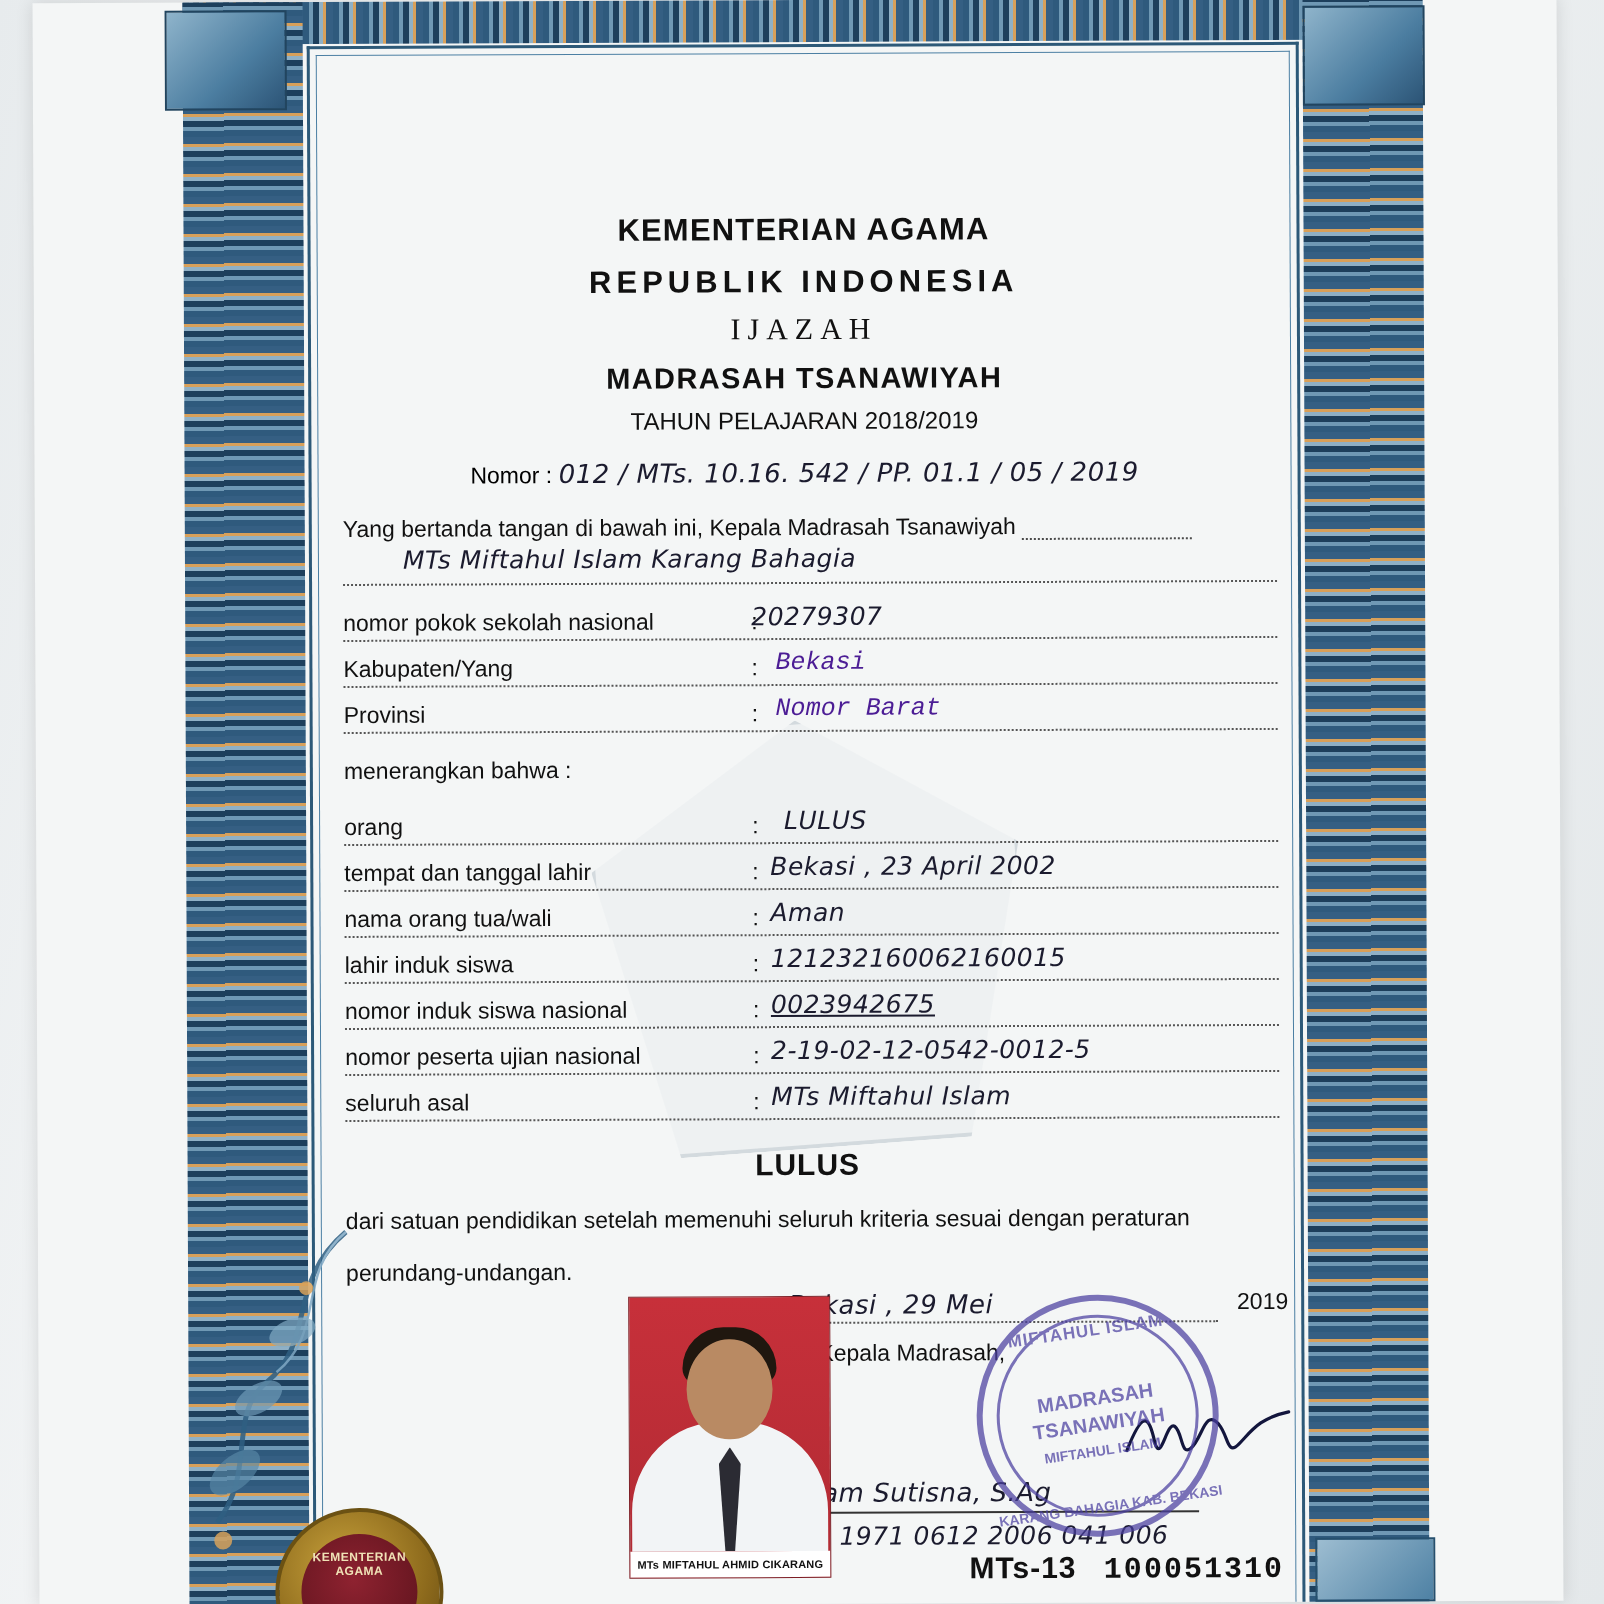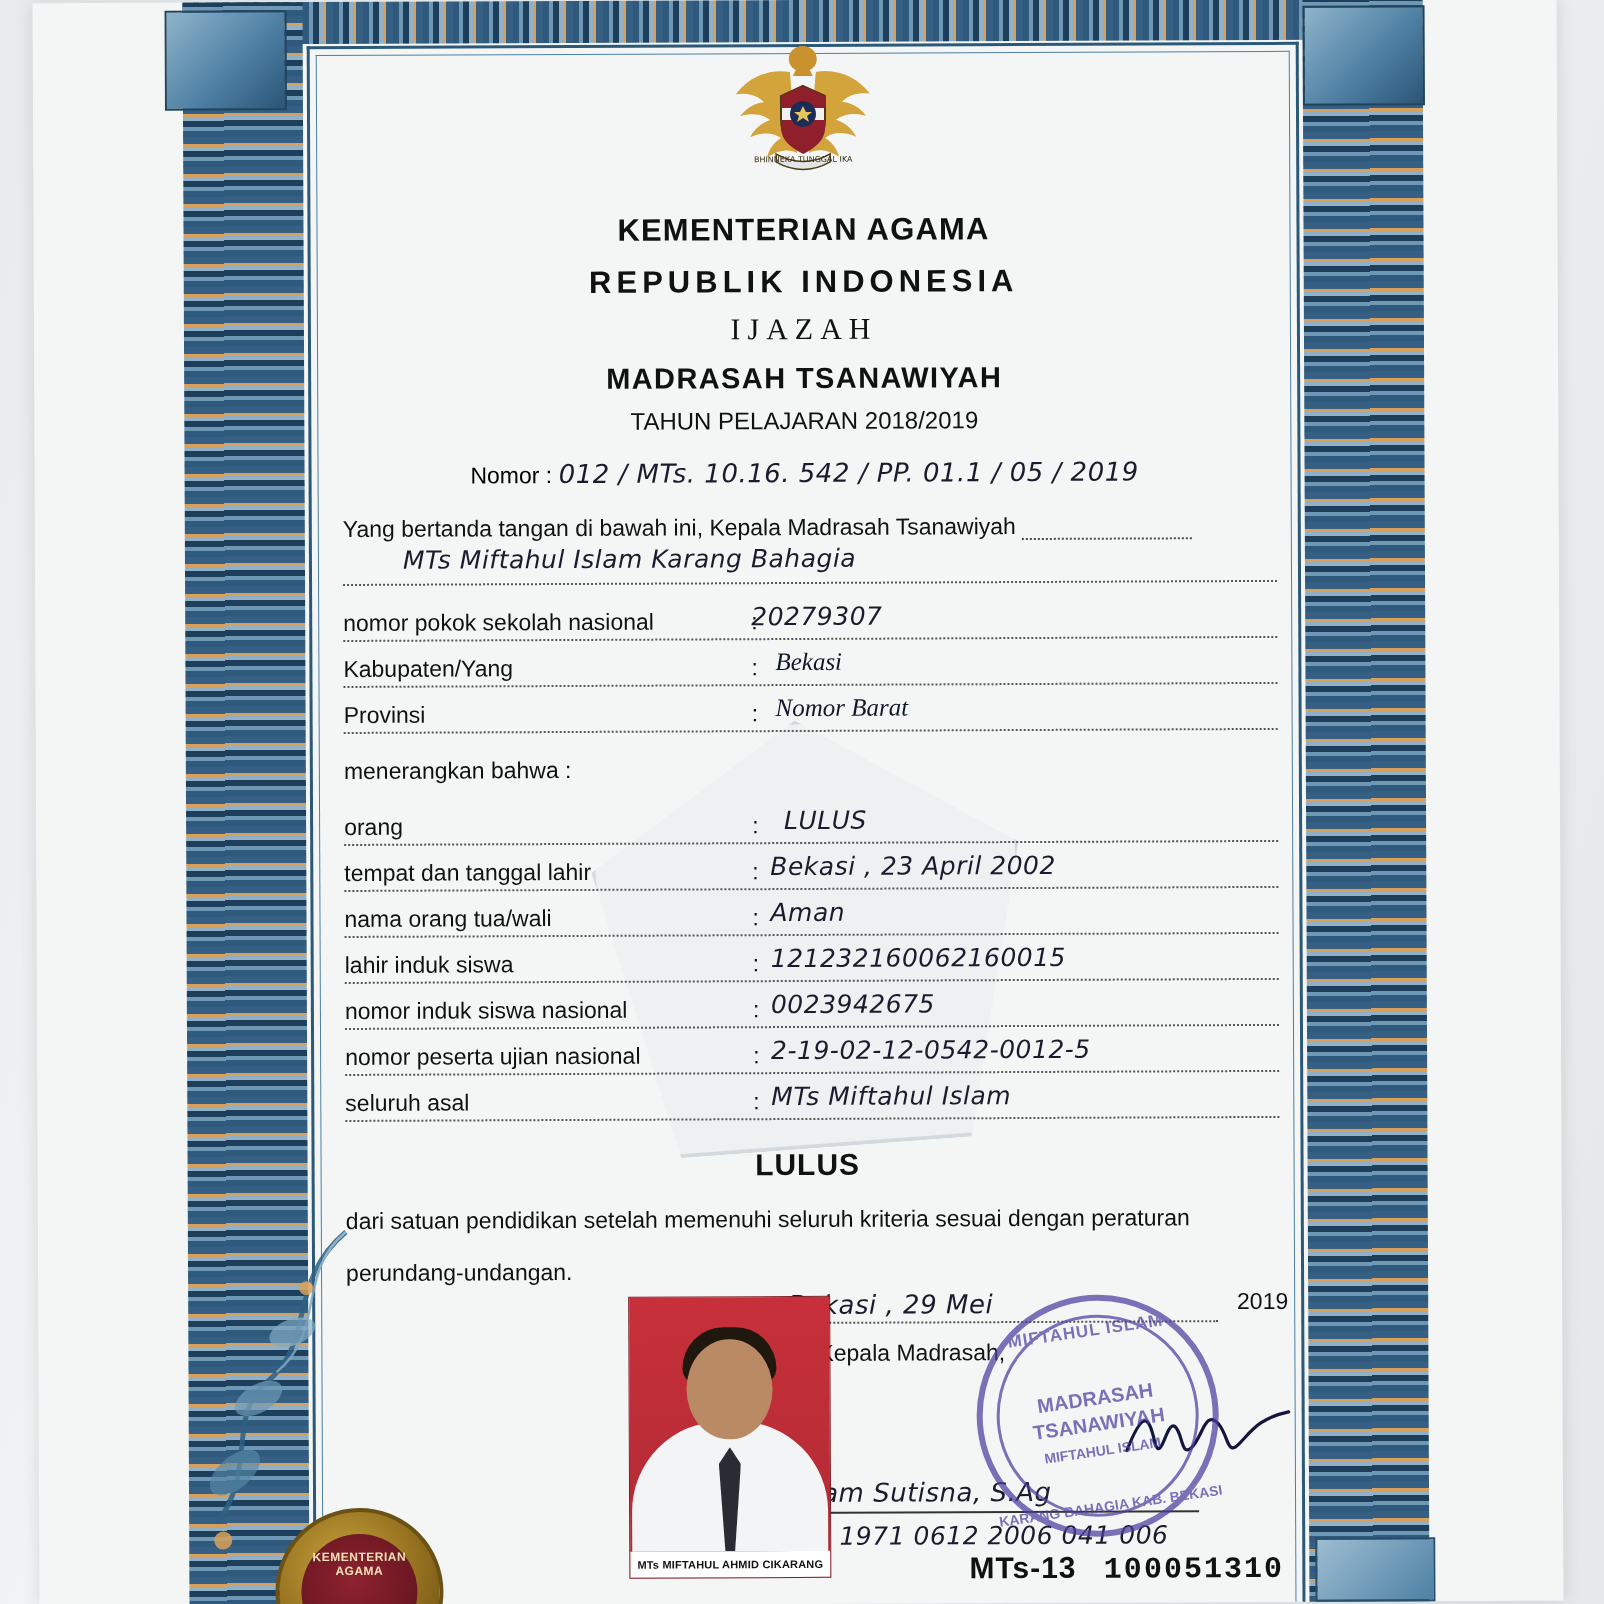--- a/index.html
+++ b/index.html
@@ -90,22 +90,22 @@
   }
   .nomor-row .hand{font-size:26px;}
 
   .hand{
     font-family:"DejaVu Sans", sans-serif;
     color:#1b1b2e;
     font-style:italic;
     letter-spacing:.5px;
   }
   .hand2{
-    font-family:Liberation Serif, serif;
-    color:#0f172a;
+    font-family:Liberation Mono, monospace;
+    color:#4c1d95;
     font-style:italic;
   }
 
   .line-sentence{
     position:absolute;left:18px;right:8px;top:512px;font-size:23px;color:#111;
   }
   .dots{
     display:inline-block;border-bottom:2.5px dotted #4a4a4a;
     vertical-align:bottom;
   }
@@ -242,36 +242,20 @@
       <div class="inner-rule"></div>
     </div>
     <div class="corner tl"></div>
     <div class="corner tr"></div>
     <div class="botbox"></div>
 
     <div class="watermark"></div>
 
     <div class="content">
 
-      <div class="emblem">
-        <svg viewBox="0 0 150 150" width="150" height="150">
-          <g>
-            <path d="M75 18 c-8 0 -14 6 -14 13 c0 5 3 9 7 11 l-3 6 l10 0 l10 0 l-3 -6 c4 -2 7 -6 7 -11 c0 -7 -6 -13 -14 -13z" fill="#c9922f"></path>
-            <path d="M62 44 C40 40 20 50 8 66 c14 -2 22 2 28 8 c-10 1 -18 6 -24 14 c14 -4 24 -1 30 4 c-9 3 -16 9 -20 17 c14 -6 24 -4 31 1 c-7 4 -12 11 -14 19 c13 -8 23 -8 30 -4 z" fill="#d3a33c"></path>
-            <path d="M88 44 C110 40 130 50 142 66 c-14 -2 -22 2 -28 8 c10 1 18 6 24 14 c-14 -4 -24 -1 -30 4 c9 3 16 9 20 17 c-14 -6 -24 -4 -31 1 c7 4 12 11 14 19 c-13 -8 -23 -8 -30 -4 z" fill="#d3a33c"></path>
-            <path d="M75 58 l22 10 l0 24 c0 16 -10 26 -22 32 c-12 -6 -22 -16 -22 -32 l0 -24 z" fill="#f0f2f2" stroke="#4a3a12" stroke-width="2"></path>
-            <path d="M75 58 l22 10 l0 12 l-44 0 l0 -12z" fill="#8e1f2b"></path>
-            <path d="M53 92 l44 0 l0 8 c0 12 -10 20 -22 26 c-12 -6 -22 -14 -22 -26z" fill="#8e1f2b"></path>
-            <circle cx="75" cy="86" r="13" fill="#1d2b57"></circle>
-            <path d="M75 78 l3 6 l6 0 l-5 4 l2 6 l-6 -4 l-6 4 l2 -6 l-5 -4 l6 0z" fill="#e8c45c"></path>
-            <path d="M48 126 c18 10 36 10 54 0 l0 8 c-18 10 -36 10 -54 0z" fill="#e2e5e6" stroke="#4a3a12" stroke-width="1.5"></path>
-            <text x="75" y="134" font-size="8" text-anchor="middle" fill="#3a2f12" font-family="DejaVu Sans">BHINNEKA TUNGGAL IKA</text>
-          </g>
-        </svg>
-      </div>
 
       <div class="hdr t1">KEMENTERIAN AGAMA</div>
       <div class="hdr t2">REPUBLIK INDONESIA</div>
       <div class="hdr t3">IJAZAH</div>
       <div class="hdr t4">MADRASAH TSANAWIYAH</div>
       <div class="hdr t5">TAHUN PELAJARAN 2018/2019</div>
 
       <div class="nomor-row">
         <span>Nomor :</span>
         <span class="hand">012 / MTs. 10.16. 542 / PP. 01.1 / 05 / 2019</span>
@@ -336,21 +320,21 @@
       <div class="row" style="top:946px;">
         <span class="lbl">lahir induk siswa</span>
         <span class="colon" style="left:408px;">:</span>
         <span class="val hand field-hand" style="left:426px;">121232160062160015</span>
         <span class="rule"></span>
       </div>
 
       <div class="row" style="top:992px;">
         <span class="lbl">nomor induk siswa nasional</span>
         <span class="colon" style="left:408px;">:</span>
-        <span class="val hand field-hand" style="left:426px;">0023942675</span>
+        <span class="val hand field-hand" style="left:426px;text-decoration:underline;">0023942675</span>
         <span class="rule"></span>
       </div>
 
       <div class="row" style="top:1038px;">
         <span class="lbl">nomor peserta ujian nasional</span>
         <span class="colon" style="left:408px;">:</span>
         <span class="val hand field-hand" style="left:426px;">2-19-02-12-0542-0012-5</span>
         <span class="rule"></span>
       </div>
 

